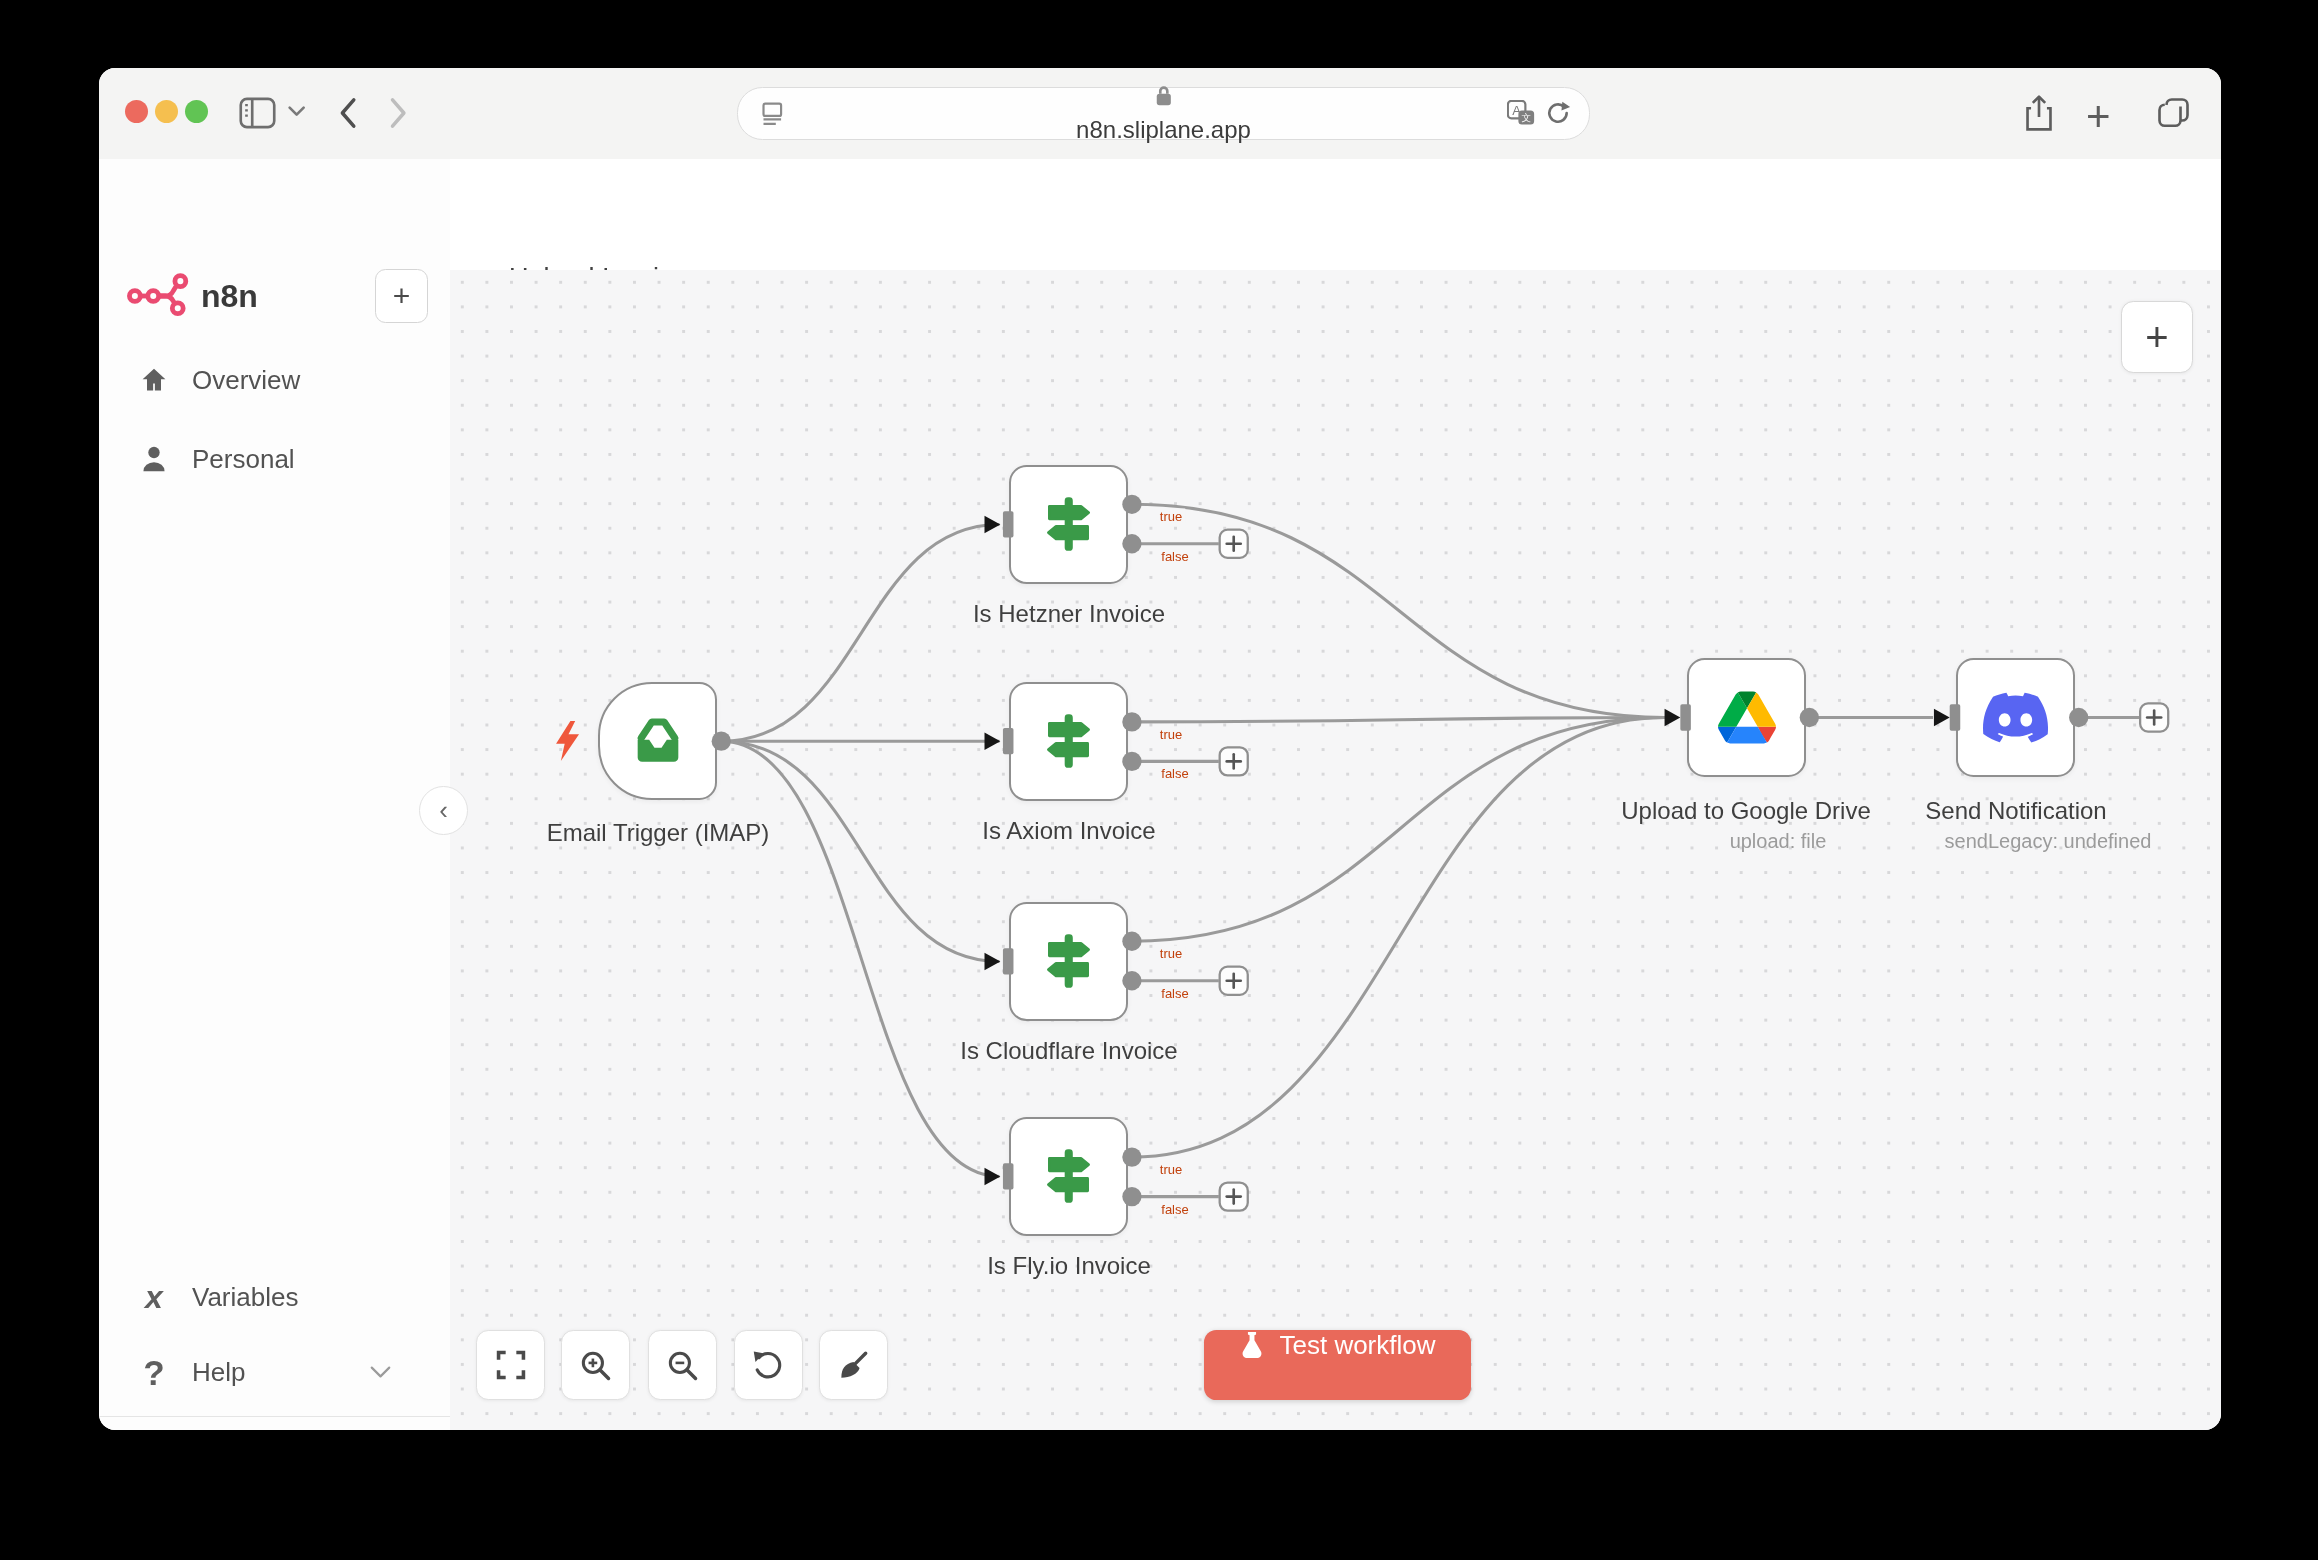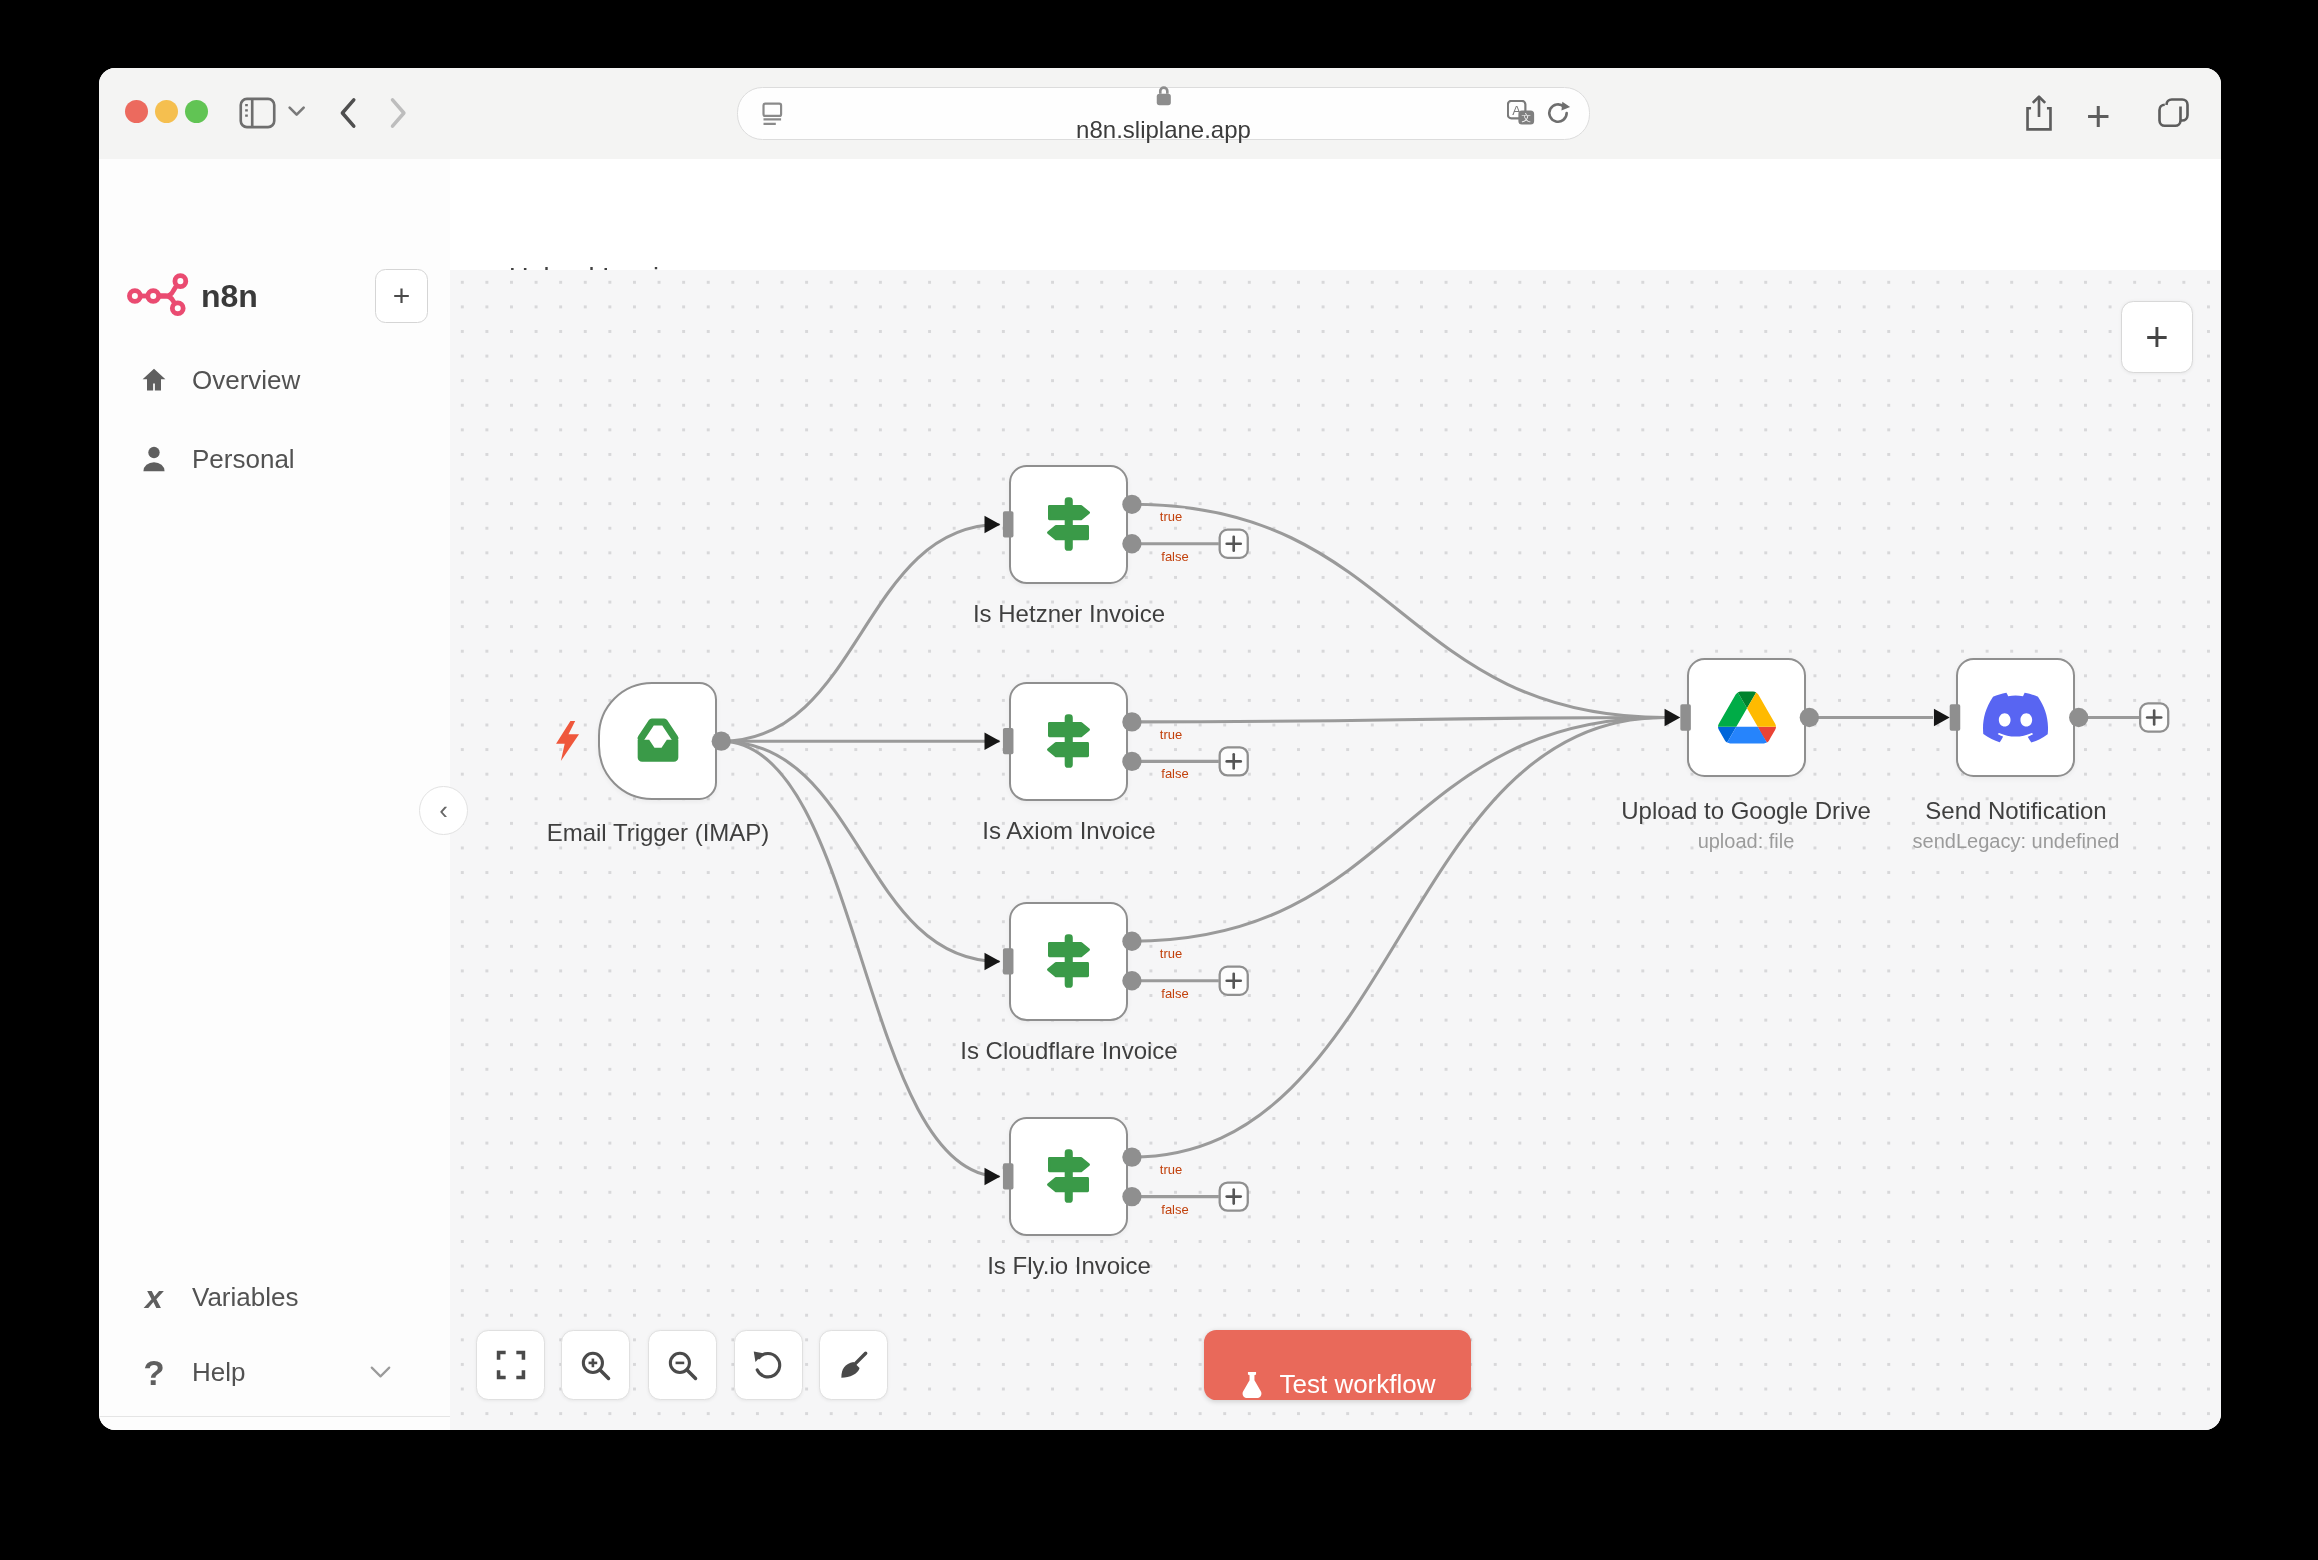--- a/index.html
+++ b/index.html
@@ -37,32 +37,32 @@
   
   .tabgroup{position:absolute;left:1101px;top:174px;width:270px;height:57px;background:#d6d8db;border-radius:10.5px;}
   .tab-editor{position:absolute;left:8px;top:7px;width:100px;height:43px;background:#fff;border-radius:8px;
     display:flex;align-items:center;justify-content:center;font-size:23px;color:#3c3c3c;box-shadow:0 0.9px 2.6px rgba(0,0,0,.12);}
   .tab-exec{position:absolute;left:108px;top:7px;width:154px;height:43px;display:flex;align-items:center;justify-content:center;font-size:23px;color:#66696d;}
   
   .node{position:absolute;width:119px;height:119px;background:#fff;border:2.6px solid #8f8f8f;border-radius:17.6px;
     box-sizing:border-box;display:flex;align-items:center;justify-content:center;box-shadow:0 1.8px 5.3px rgba(0,0,0,.05);}
   .node.trigger{border-radius:54px 17.6px 17.6px 54px;height:118px;}
   .nlabel{position:absolute;transform:translate(-50%,-50%);font-size:24px;color:#3f3f3f;white-space:nowrap;}
-  .nsub{position:absolute;transform:translate(-50%,-50%);font-size:20px;color:#9b9b9b;white-space:nowrap;}
+  .nsub{position:absolute;transform:translate(-50%,-50%);font-size:20px;color:#9b9b9b;white-space:nowrap;margin-left:32px;}
   .plabel{position:absolute;transform:translate(-50%,-50%);font-size:13px;color:#c2410c;background:#f6f6f7;padding:0 3.5px;white-space:nowrap;margin-top:12px;}
   .wires{position:absolute;left:0;top:0;pointer-events:none;}
   
   .canvasplus{position:absolute;left:2022px;top:233px;width:70px;height:70px;background:#fff;border:1.3px solid #d8d8d8;
     border-radius:12.3px;display:flex;align-items:center;justify-content:center;font-size:40px;color:#444;box-shadow:0 0.9px 3.5px rgba(0,0,0,.06);}
   .collapse{position:absolute;left:320px;top:718px;width:47px;height:47px;border-radius:50%;background:#fff;border:1.3px solid #e2e2e2;
     display:flex;align-items:center;justify-content:center;font-size:26px;color:#666;}
   .ctrl{position:absolute;top:1262px;width:67px;height:68px;background:#fff;border:1.3px solid #e0e0e0;border-radius:12.3px;
     display:flex;align-items:center;justify-content:center;box-shadow:0 0.9px 3.5px rgba(0,0,0,.06);}
   .testbtn{position:absolute;left:1105px;top:1262px;width:267px;height:70px;background:#e9695a;border-radius:12.3px;
-    display:flex;align-items:flex-end;justify-content:center;gap:14px;color:#fff;font-size:26px;box-shadow:0 1.8px 5.3px rgba(0,0,0,.15);}
+    display:flex;align-items:flex-start;justify-content:center;gap:14px;color:#fff;font-size:26px;box-shadow:0 1.8px 5.3px rgba(0,0,0,.15);}
 </style>
 </head>
 <body>
 
 <div class="window">
 
   <div class="toolbar">
     <div class="tl" style="left:26px;background:#ec6a5e"></div>
     <div class="tl" style="left:56px;background:#f5bf4f"></div>
     <div class="tl" style="left:86px;background:#61c454"></div>

